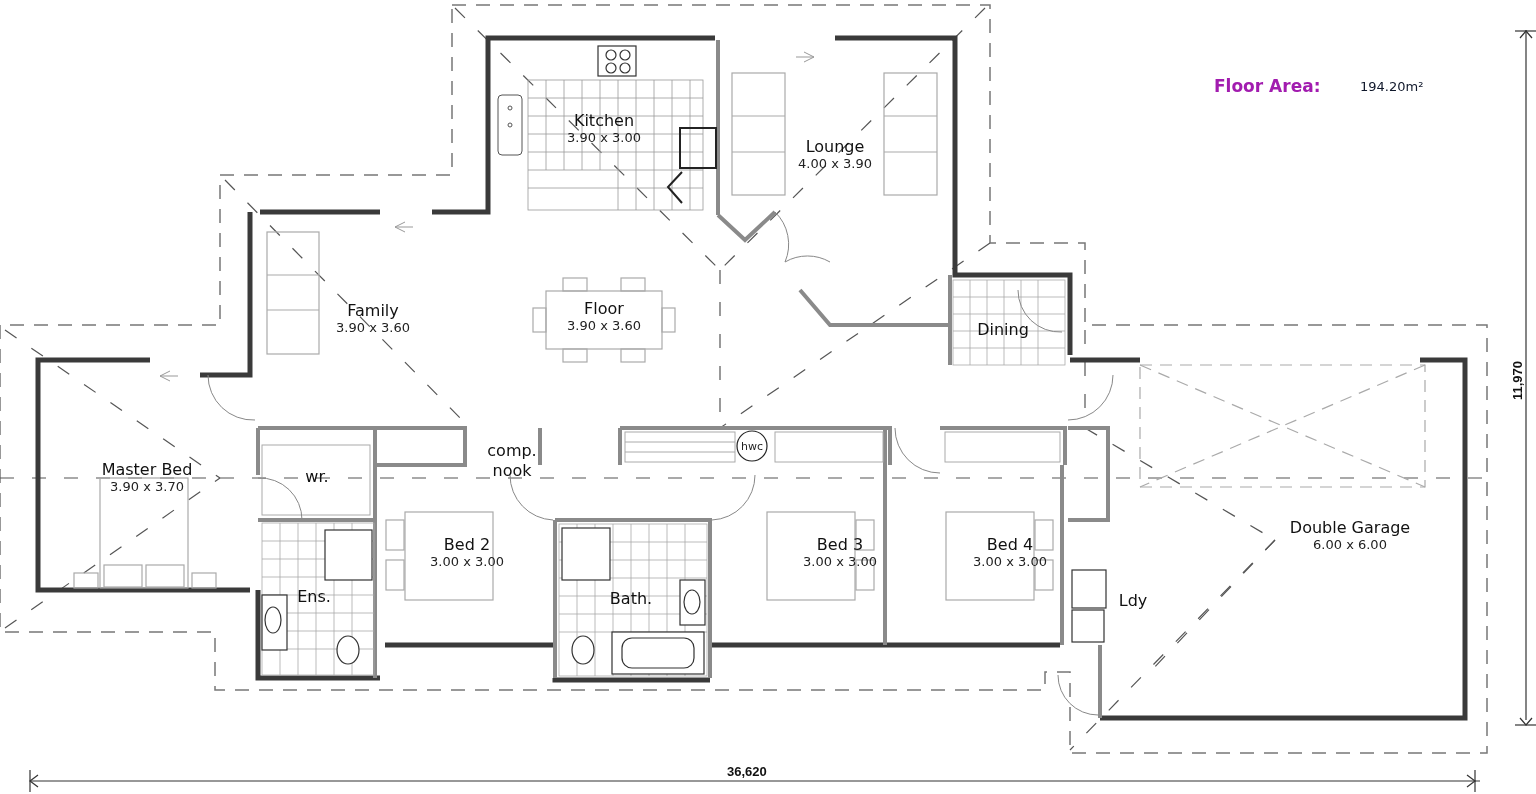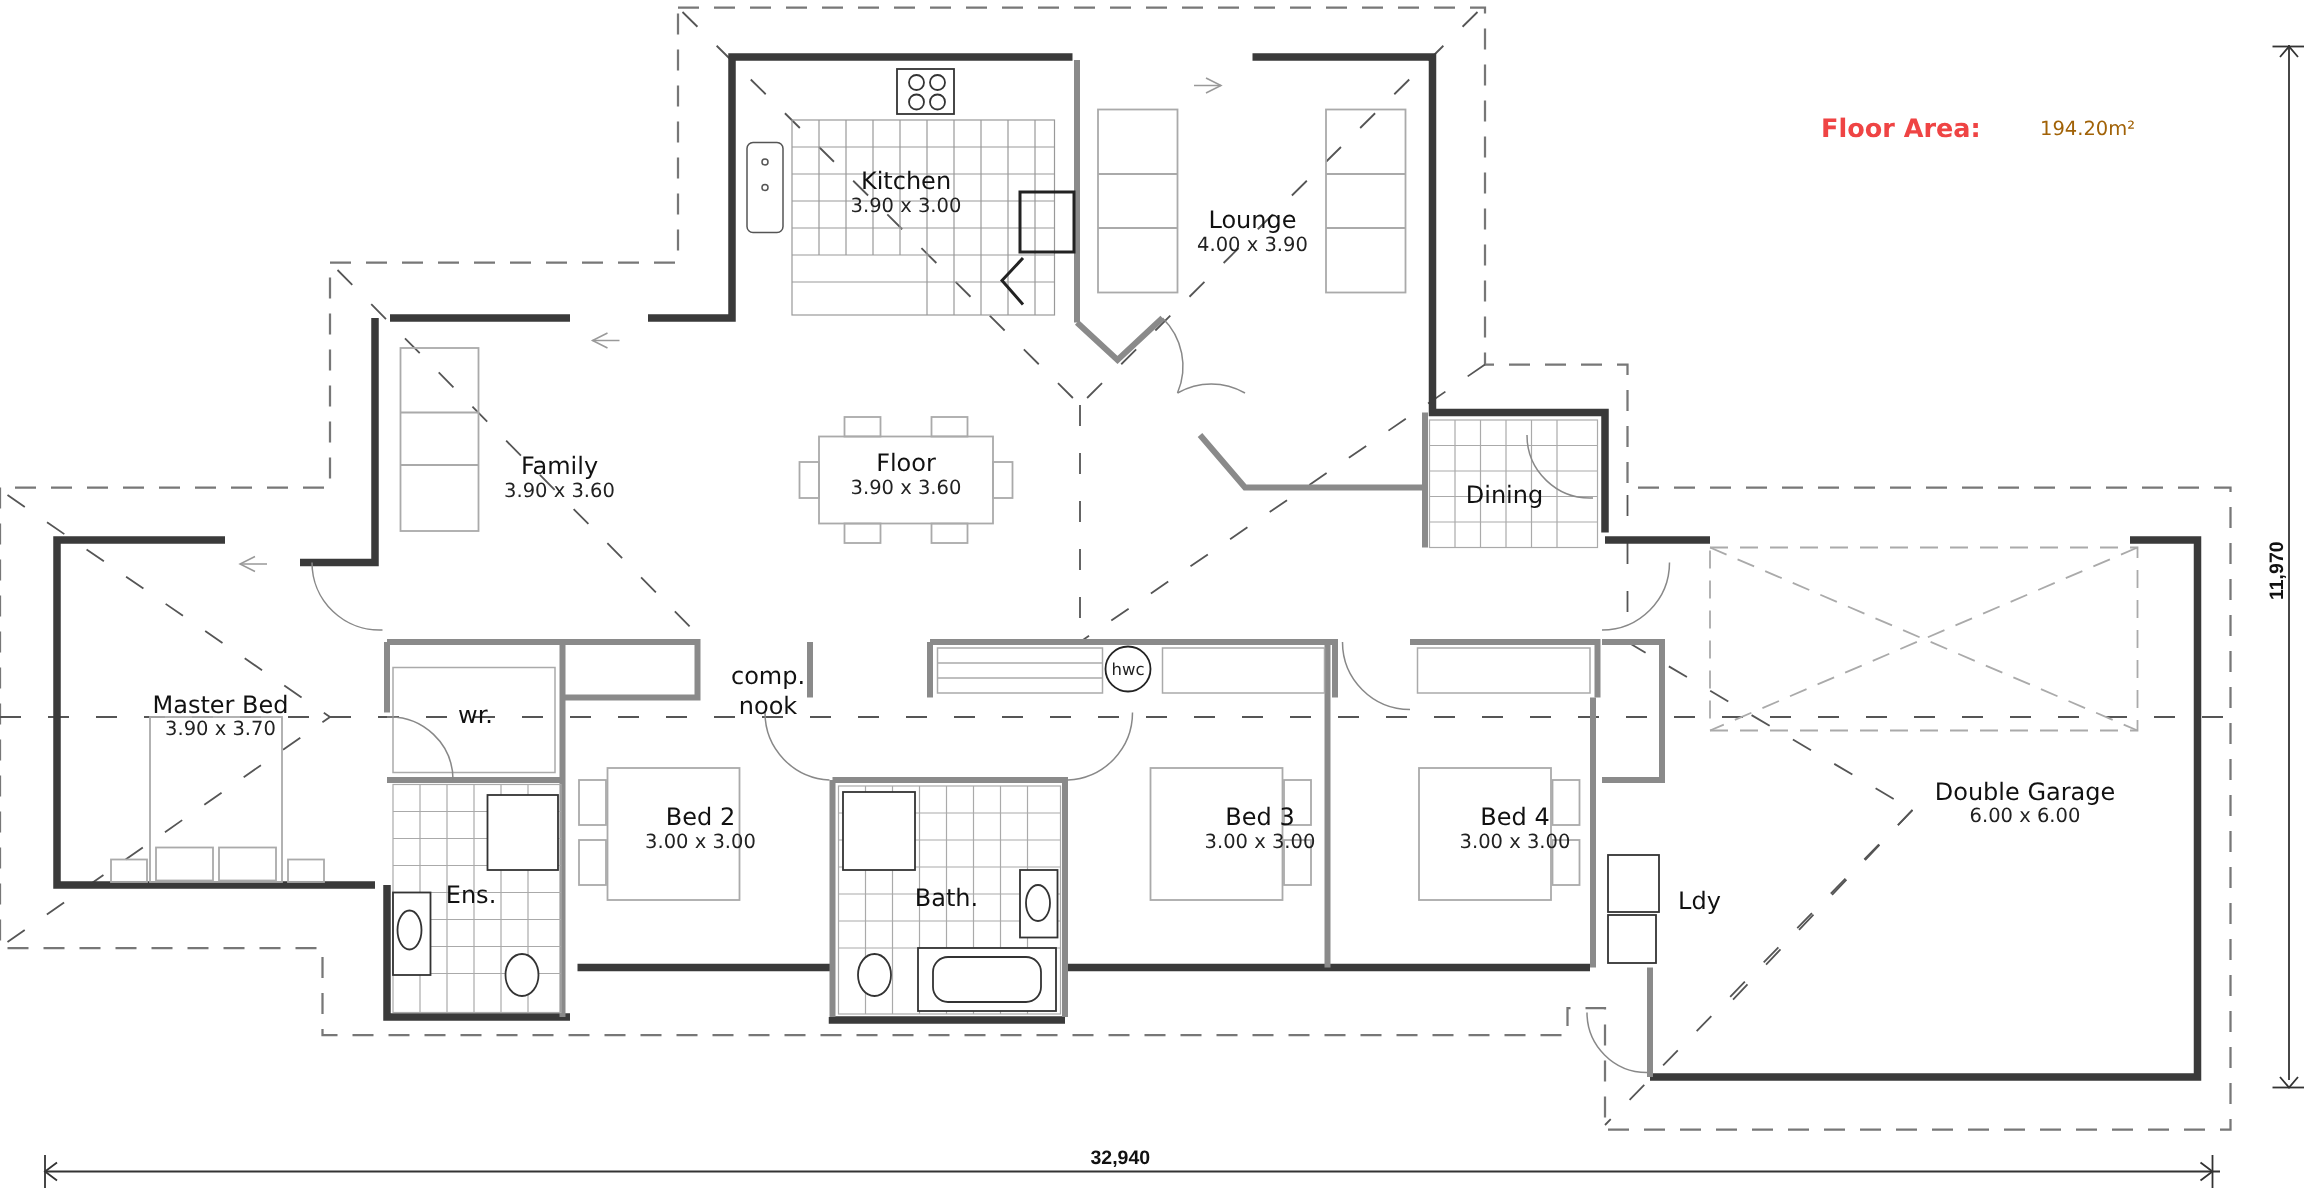--- a/index.html
+++ b/index.html
@@ -1,22 +1,22 @@
 <!DOCTYPE html>
 <html><head>
 <meta charset="utf-8">
 <style>
   html, body { margin: 0; padding: 0; background: #ffffff; }
   body { width: 1536px; height: 794px; position: relative; overflow: hidden; font-family: "DejaVu Sans", sans-serif; }
   svg#plan { position: absolute; left: 0; top: 0; width: 1536px; height: 794px; }
   .lbl { position: absolute; transform: translate(-50%, 0); text-align: center; white-space: nowrap; color: #111; }
   .room-name { font-weight: normal; font-size: 16px; line-height: 18px; display: block; }
   .room-dim { font-size: 13px; line-height: 16px; display: block; color: #222; text-align: center; }
-  .floor-area { position: absolute; left: 1214px; top: 76px; font-size: 17px; font-weight: bold; color: #ef4444; }
-  .floor-area-val { position: absolute; left: 1360px; top: 79px; font-size: 13px; color: #a16207; }
+  .floor-area { position: absolute; left: 1214px; top: 76px; font-size: 17px; font-weight: bold; color: #a21caf; }
+  .floor-area-val { position: absolute; left: 1360px; top: 79px; font-size: 13px; color: #0f172a; }
   .dim-text { position: absolute; font-size: 13px; font-weight: bold; color: #111; font-family: "Liberation Sans", sans-serif; }
   .dim-vert { transform: rotate(-90deg); transform-origin: left top; }
 </style>
 </head>
 <body>
 
 <svg id="plan" viewBox="0 0 1536 794" xmlns="http://www.w3.org/2000/svg">
 
   <g fill="none" stroke="#777" stroke-width="1.5" stroke-dasharray="14,10">
     <polyline points="452,5 990,5 990,243 1085,243 1085,325 1487,325 1487,753 1070,753 1070,672 1045,672 1045,690 215,690 215,632 0,632 0,325 220,325 220,175 452,175 452,5"></polyline>
@@ -322,14 +322,14 @@
   <span class="room-name">Ens.</span>
 </div>
 <div class="lbl" style="left:1133px;top:592px">
   <span class="room-name">Ldy</span>
 </div>
 <div class="lbl" style="left:1350px;top:519px">
   <span class="room-name">Double Garage</span>
   <span class="room-dim">6.00 x 6.00</span>
 </div>
 
-<div class="dim-text" style="left:727px;top:764px">32,940</div>
+<div class="dim-text" style="left:727px;top:764px">36,620</div>
 <div class="dim-text dim-vert" style="left:1510px;top:400px">11,970</div>
 
 </body></html>

